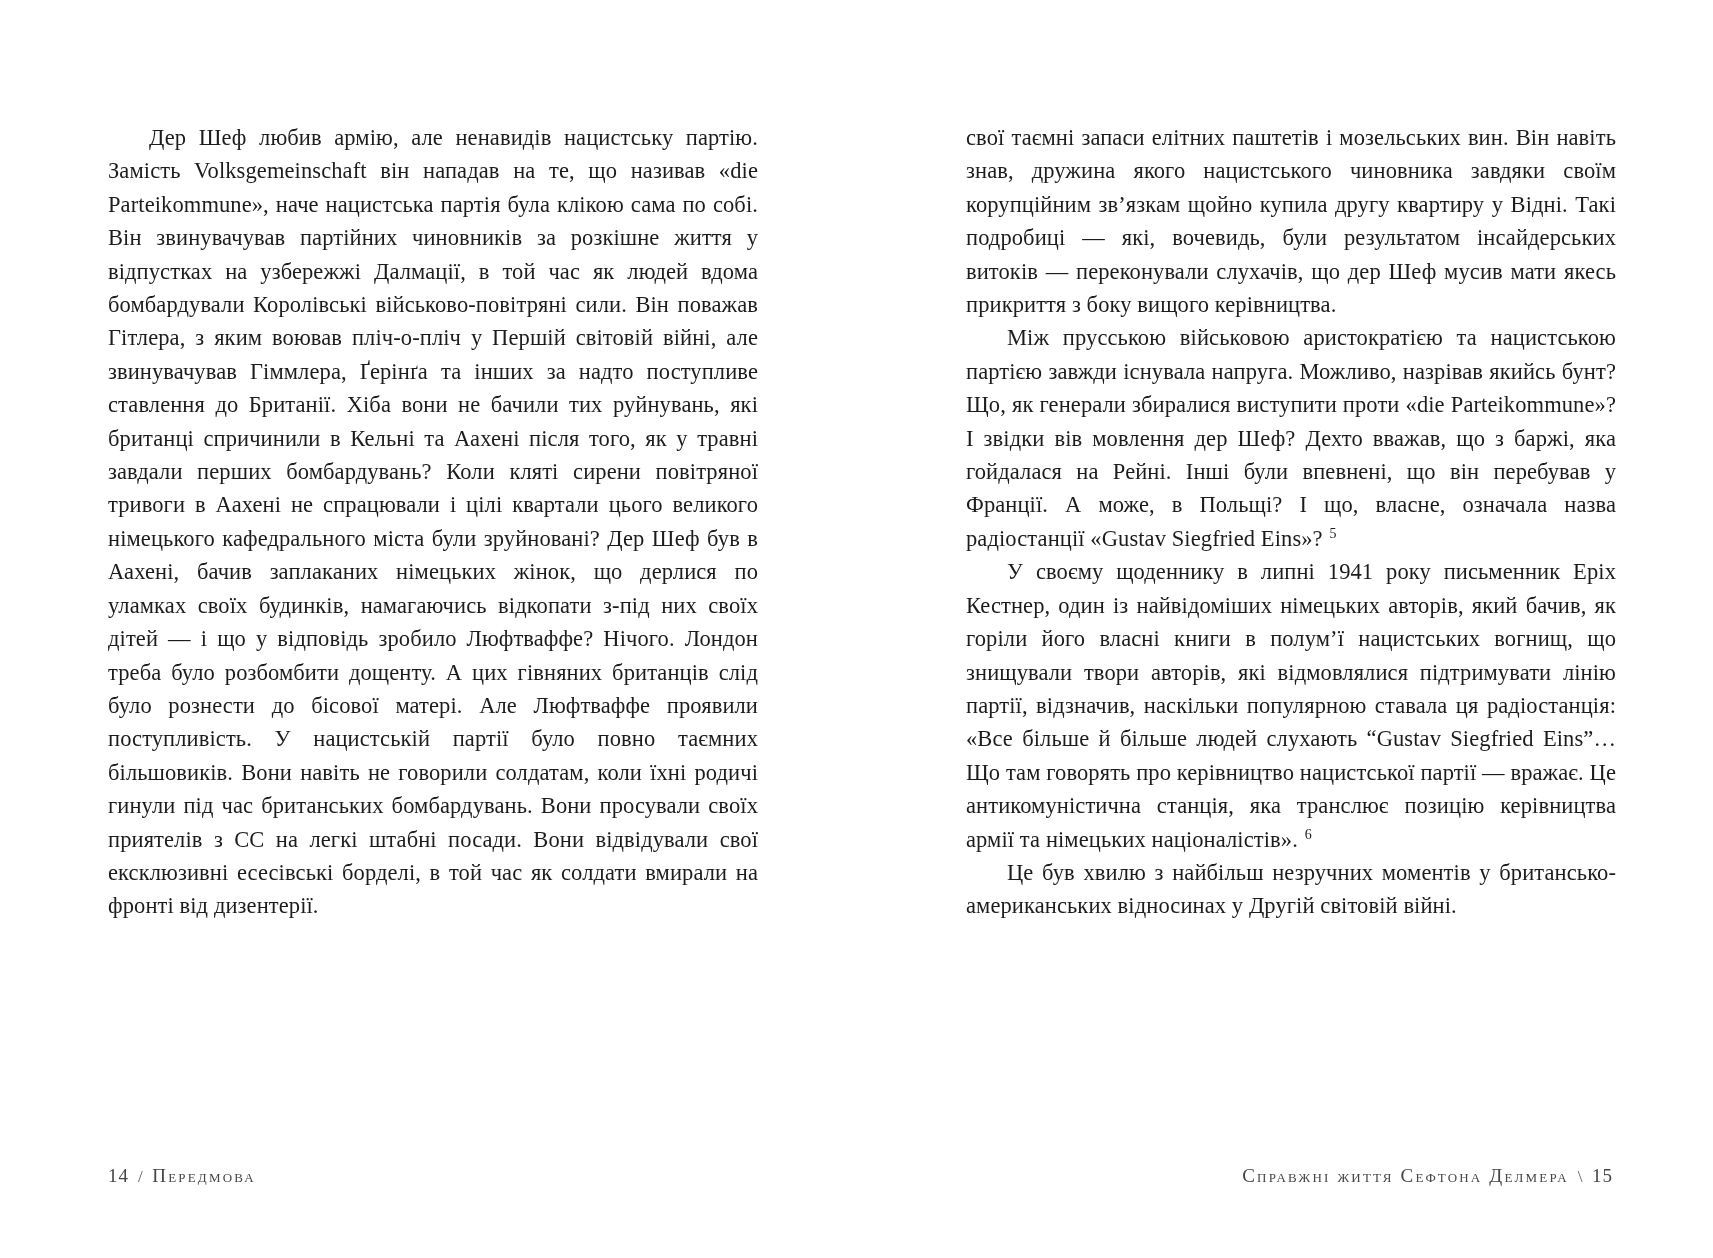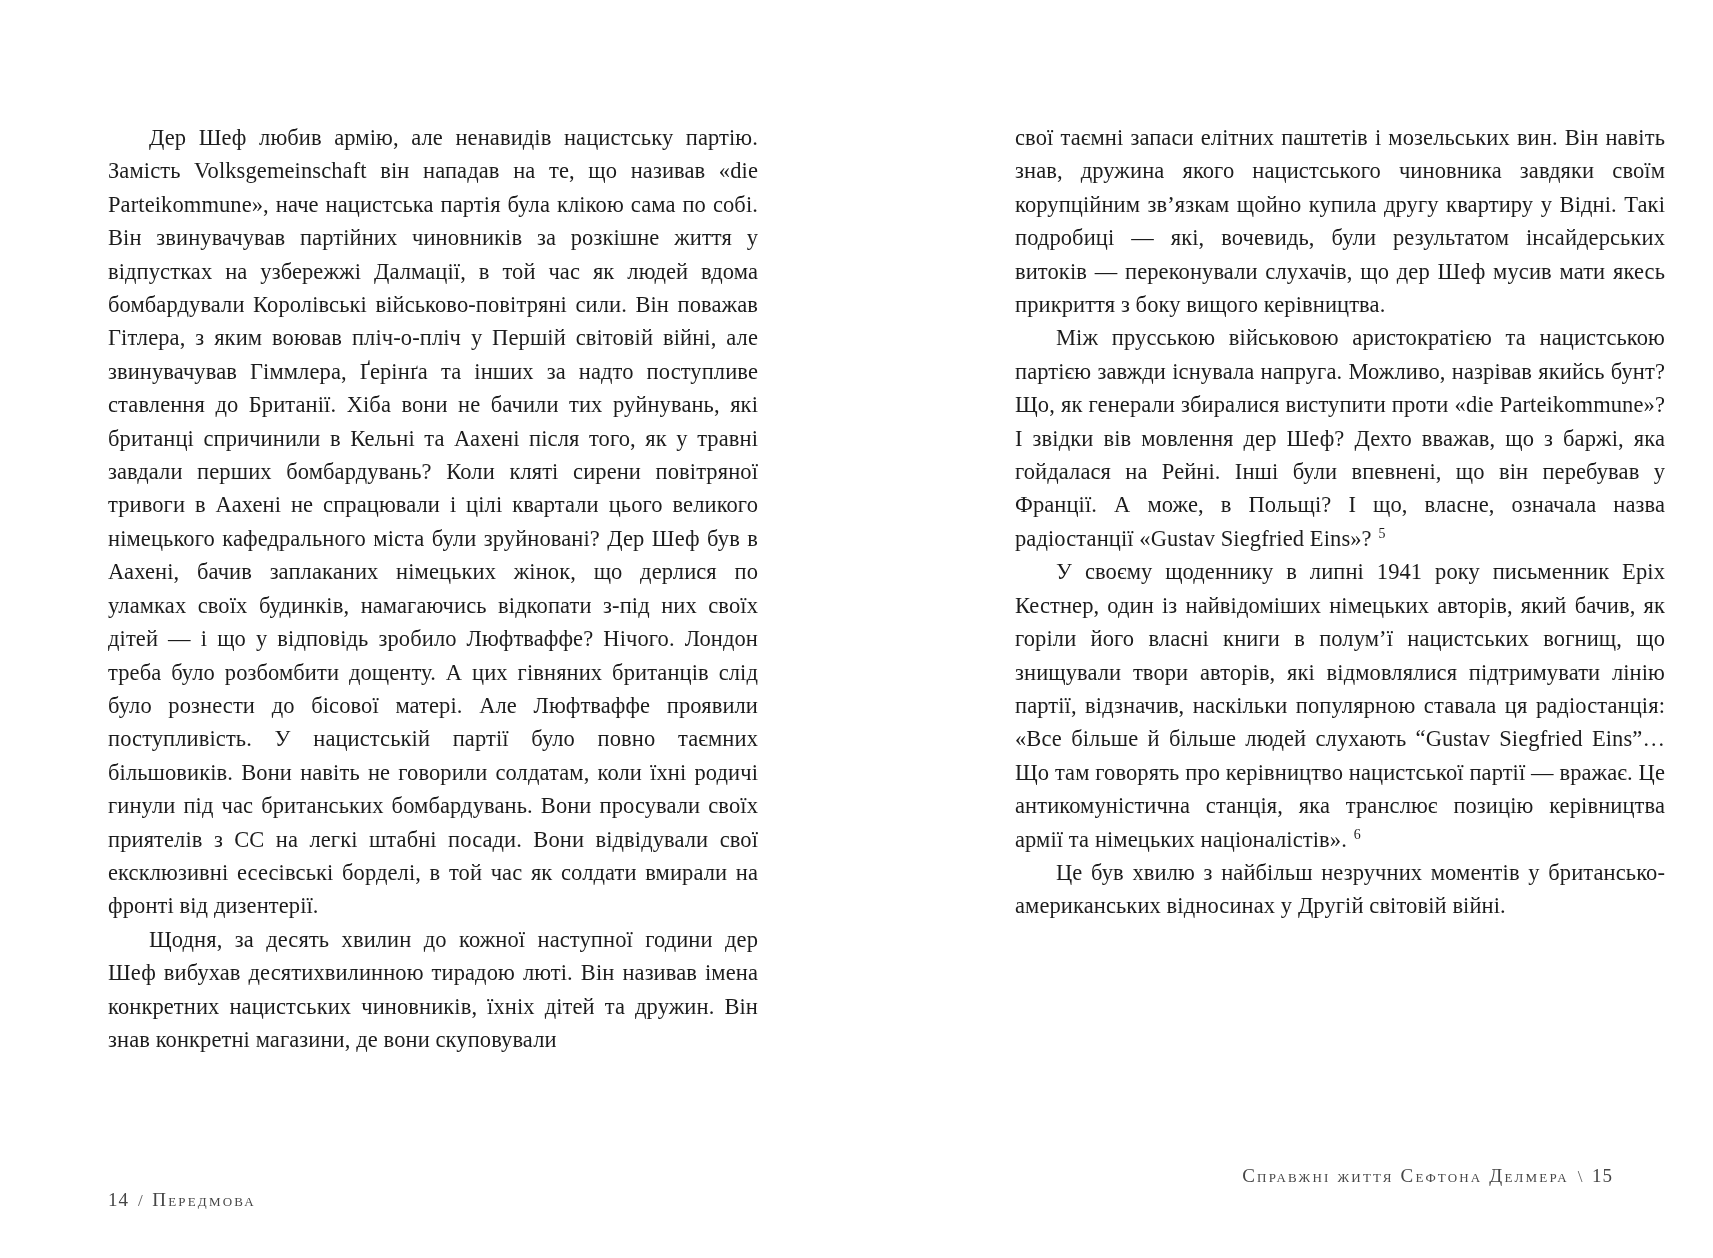--- a/index.html
+++ b/index.html
@@ -20,57 +20,56 @@
     position:absolute;
     top:121px;
     width:650px;
     font-size:22.5px;
     line-height:33.4px;
     text-align:justify;
     letter-spacing:0.1px;
     color:var(--text-color);
   }
   .text-block.left{left:108px;}
-  .text-block.right{left:1015px;}
+  .text-block.right{left:966px;}
   .text-block p{margin:0;padding:0;}
   .text-block p.indent{text-indent:41px;}
   sup.fn{
     font-size:62%;
     line-height:0;
     vertical-align:baseline;
     position:relative;
     top:-0.55em;
     padding-left:1px;
   }
   .footer{
     position:absolute;
     top:1165px;
     width:650px;
     font-size:19px;
     color:var(--footer-color);
     letter-spacing:0.5px;
   }
-  .footer.left{left:108px;text-align:left;margin-top:24px;}
+  .footer.left{left:108px;text-align:left;}
   .footer.right{left:963px;text-align:right;}
   .footer .pagenum{letter-spacing:1px;}
   .footer .sep{padding:0 9px;font-size:17px;color:#5a5a5a;}
   .footer .running-title{
     font-variant:small-caps;
     letter-spacing:2.2px;
   }
 </style>
 </head>
 <body>
 
 <div class="spread">
 
   <section>
     <div class="text-block left" id="left-text" lang="uk">
         <p class="indent">Дер Шеф любив армію, але ненавидів нацистську партію. Замість Volksgemeinschaft він нападав на те, що називав «die Parteikommune», наче нацистська партія була клікою сама по собі. Він звинувачував партійних чиновників за розкішне життя у відпустках на узбережжі Далмації, в той час як людей вдома бомбардували Королівські військово-повітряні сили. Він поважав Гітлера, з яким воював пліч-о-пліч у Першій світовій війні, але звинувачував Гіммлера, Ґерінґа та інших за надто поступливе ставлення до Британії. Хіба вони не бачили тих руйнувань, які британці спричинили в Кельні та Аахені після того, як у травні завдали перших бомбардувань? Коли кляті сирени повітряної тривоги в Аахені не спрацювали і цілі квартали цього великого німецького кафедрального міста були зруйновані? Дер Шеф був в Аахені, бачив заплаканих німецьких жінок, що дерлися по уламках своїх будинків, намагаючись відкопати з-під них своїх дітей — і що у відповідь зробило Люфтваффе? Нічого. Лондон треба було розбомбити дощенту. А цих гівняних британців слід було рознести до бісової матері. Але Люфтваффе проявили поступливість. У нацистській партії було повно таємних більшовиків. Вони навіть не говорили солдатам, коли їхні родичі гинули під час британських бомбардувань. Вони просували своїх приятелів з СС на легкі штабні посади. Вони відвідували свої ексклюзивні есесівські борделі, в той час як солдати вмирали на фронті від дизентерії.</p>
-        <p class="indent">Щодня, за десять хвилин до кожної наступної години дер Шеф вибухав десятихвилинною тирадою люті. Він називав імена конкретних нацистських чиновників, їхніх дітей та дружин. Він знав конкретні магазини, де вони скуповували</p>
       </div>
     <footer class="footer left">
       <span class="pagenum">14</span><span class="sep">/</span><span class="running-title">Передмова</span>
     </footer>
   </section>
 
   <section>
     <div class="text-block right" id="right-text" lang="uk">
         <p class="">свої таємні запаси елітних паштетів і мозельських вин. Він навіть знав, дружина якого нацистського чиновника завдяки своїм корупційним зв’язкам щойно купила другу квартиру у Відні. Такі подробиці — які, вочевидь, були результатом інсайдерських витоків — переконували слухачів, що дер Шеф мусив мати якесь прикриття з боку вищого керівництва.</p>
         <p class="indent">Між прусською військовою аристократією та нацистською партією завжди існувала напруга. Можливо, назрівав якийсь бунт? Що, як генерали збиралися виступити проти «die Parteikommune»? І звідки вів мовлення дер Шеф? Дехто вважав, що з баржі, яка гойдалася на Рейні. Інші були впевнені, що він перебував у Франції. А може, в Польщі? І що, власне, означала назва радіостанції «Gustav Siegfried Eins»? <sup class="fn">5</sup></p>

